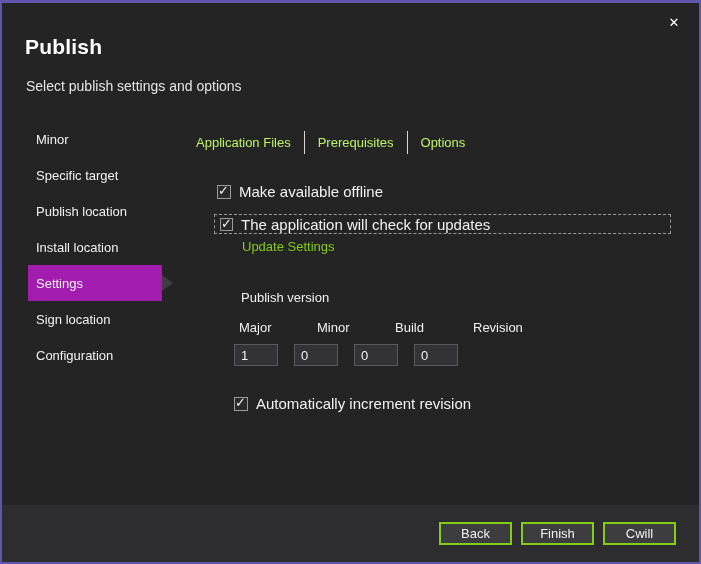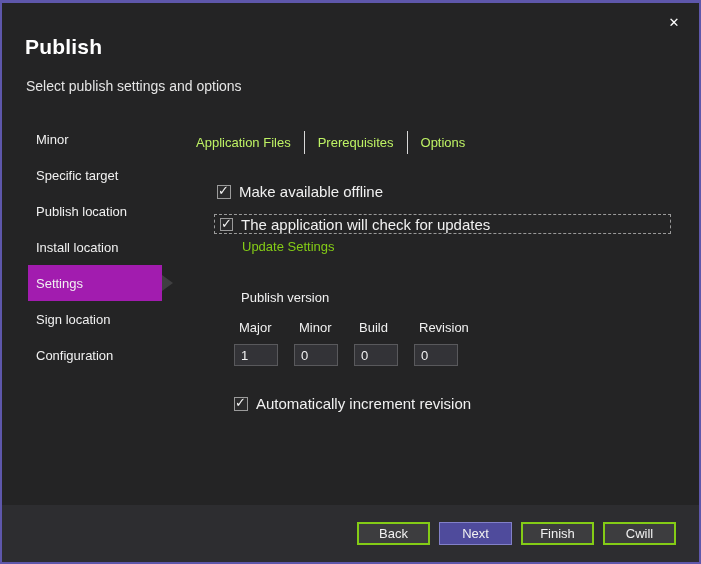--- a/index.html
+++ b/index.html
@@ -101,21 +101,21 @@
   }
 
   .pv-label {
     position:absolute; left:201px; top:287px;
     font-size:13px; color:#f1f1f1;margin-left:38px;
   }
 
   .version-grid {
     position:absolute; left:232px; top:317px;
   }
-  .vg-labels { display:flex; gap:16px; }
+  .vg-labels { display:flex; gap:34px; }
   .vg-labels .vg-col { width:44px; font-size:13px; color:#f1f1f1; padding-left:5px; white-space:nowrap; }
   .vg-inputs { display:flex; gap:16px; margin-top:9px; }
   .vg-inputs input {
     width:44px; height:22px;
     background:#333337;
     border:1px solid #59595c;
     color:#f1f1f1;
     font-size:13px;
     font-family:"Liberation Sans","DejaVu Sans",sans-serif;
     padding:0 0 0 6px;
@@ -228,23 +228,20 @@
     <span class="checkbox">
       <span class="tick">✓</span>
     </span>
     <span class="cb-label">Automatically increment revision</span>
   </div>
 
   <div class="footer">
     <button class="btn">
         <span><span class="mn">B</span><span>ack</span></span>
       </button>
-    <button class="btn primary">
-        <span><span class="mn">N</span><span>ext</span></span>
-      </button>
     <button class="btn">
         <span><span class="mn">F</span><span>inish</span></span>
       </button>
     <button class="btn">
         <span><span class="mn">C</span><span>will</span></span>
       </button>
   </div>
 
 </div>
 

